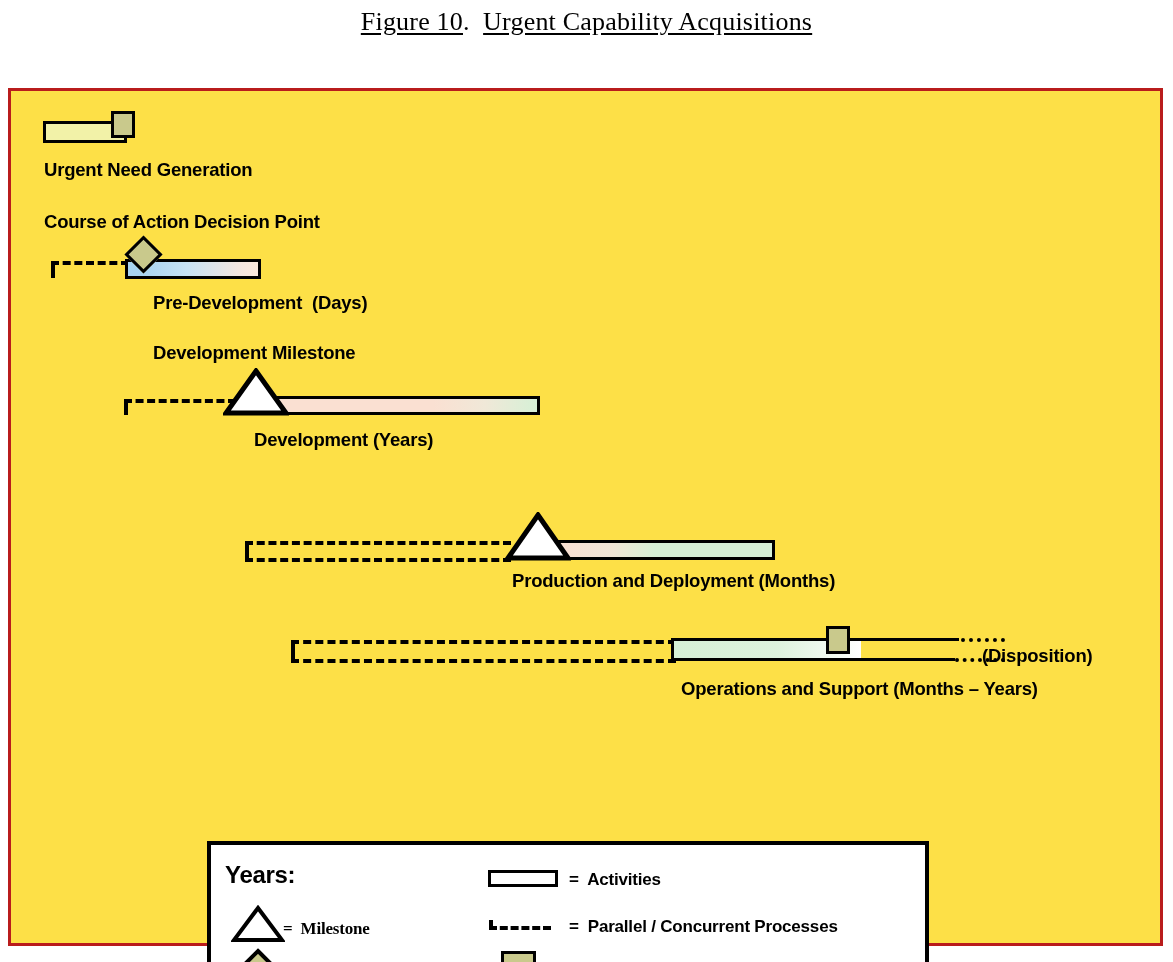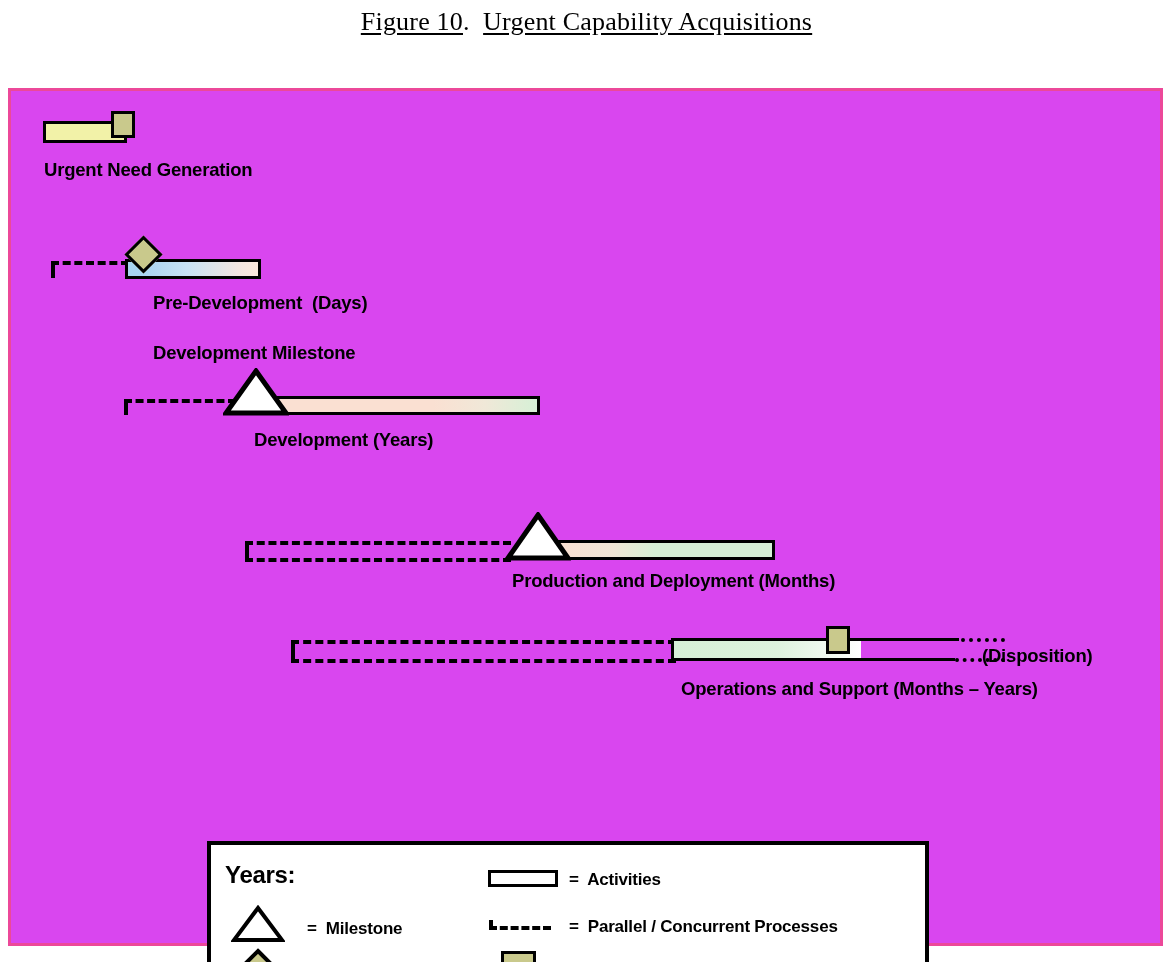--- a/index.html
+++ b/index.html
@@ -11,21 +11,21 @@
   .figure-title{
     position:absolute;left:0;top:7px;width:1173px;text-align:center;
     font-family:"Liberation Serif", serif;
     font-size:26px;font-weight:400;letter-spacing:0.2px;
     white-space:pre;
   }
   .figure-title .u{ text-decoration:underline; text-underline-offset:3px; }
 
   .frame{
     position:absolute;left:8px;top:88px;width:1155px;height:858px;
-    border:3px solid #ec4899;box-sizing:border-box;background:#d946ef;
+    border:3px solid #b91c1c;box-sizing:border-box;background:#fde047;
   }
 
   
   .lbl{
     position:absolute;font-weight:700;font-size:18.5px;
     letter-spacing:-0.2px;white-space:pre;line-height:1;
   }
   .bar{
     position:absolute;border:3px solid #000;box-sizing:border-box;
   }
@@ -68,20 +68,21 @@
 <body>
 
 <div class="figure-title"><span class="u">Figure 10</span><span>.  </span><span class="u">Urgent Capability Acquisitions</span></div>
 
 <div class="frame">
 
   <div class="bar" style="left:32px;top:30px;width:84px;height:22px;background:#f2f2a8;"></div>
   <div class="sq" style="left:100px;top:20px;width:24px;height:27px;"></div>
   <div class="lbl" style="left:33px;top:70px;">Urgent Need Generation</div>
 
+  <div class="lbl" style="left:33px;top:122px;">Course of Action Decision Point</div>
 
   <div class="dash" style="left:40px;top:170px;width:78px;"></div>
   <div class="dash-v" style="left:40px;top:170px;height:17px;"></div>
 
   <div class="bar" style="left:114px;top:168px;width:136px;height:20px;
               background:linear-gradient(90deg,#a8d4f0 0%,#a8d4f0 10%,#c7e2f4 45%,#f3e6e0 85%,#fbe9dc 100%);"></div>
 
   <div class="diamond" style="left:119px;top:150px;width:27px;height:27px;"></div>
 
   <div class="lbl" style="left:142px;top:203px;text-align:right;">Pre-Development  (Days)</div>
@@ -141,21 +142,21 @@
 
   <div class="legend-box">
 
     <div class="legend-title">Years:</div>
 
     <div style="position:absolute;left:20px;top:60px;width:54px;height:38px;">
       <svg width="54" height="38" viewBox="0 0 54 38">
         <polygon points="27,3 51,35 3,35" fill="#ffffff" stroke="#000000" stroke-width="4" stroke-linejoin="miter"></polygon>
       </svg>
     </div>
-    <div class="lg-text" style="left:96px;top:75px;">=  Milestone</div>
+    <div class="lg-text" style="left:72px;top:75px;font-family:Liberation Serif, serif;">=  Milestone</div>
 
     <div style="position:absolute;left:22px;top:103px;width:50px;height:50px;">
       <svg width="50" height="50" viewBox="0 0 50 50">
         <polygon points="25,3 47,25 25,47 3,25" fill="#c9c98c" stroke="#000000" stroke-width="4" stroke-linejoin="miter"></polygon>
       </svg>
     </div>
 
     <div style="position:absolute;left:277px;top:25px;width:70px;height:17px;
                 border:3px solid #000;background:#ffffff;box-sizing:border-box;"></div>
     <div class="lg-text" style="left:358px;top:26px;">=  Activities</div>

